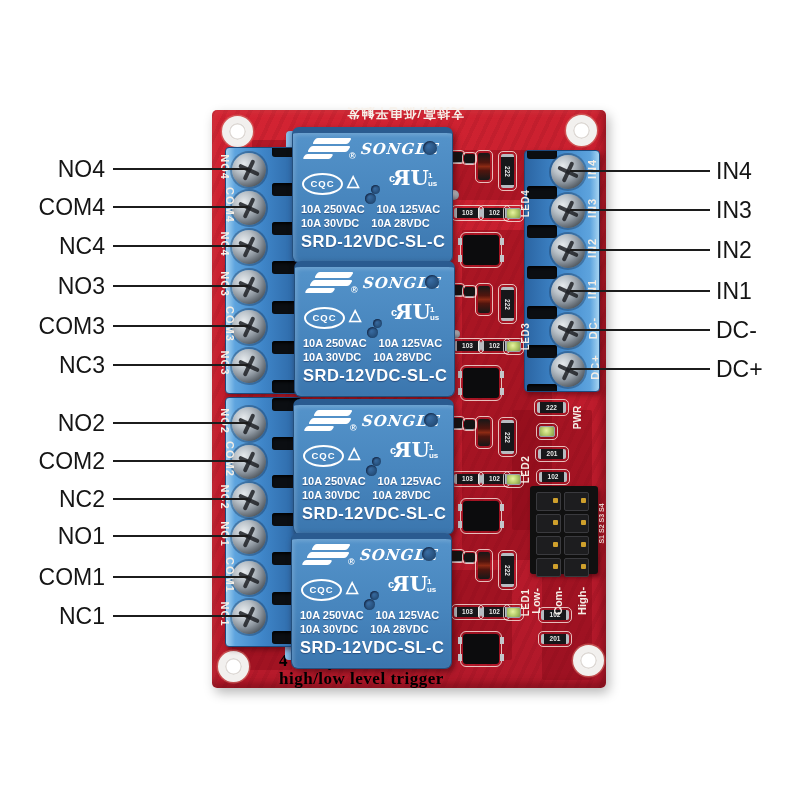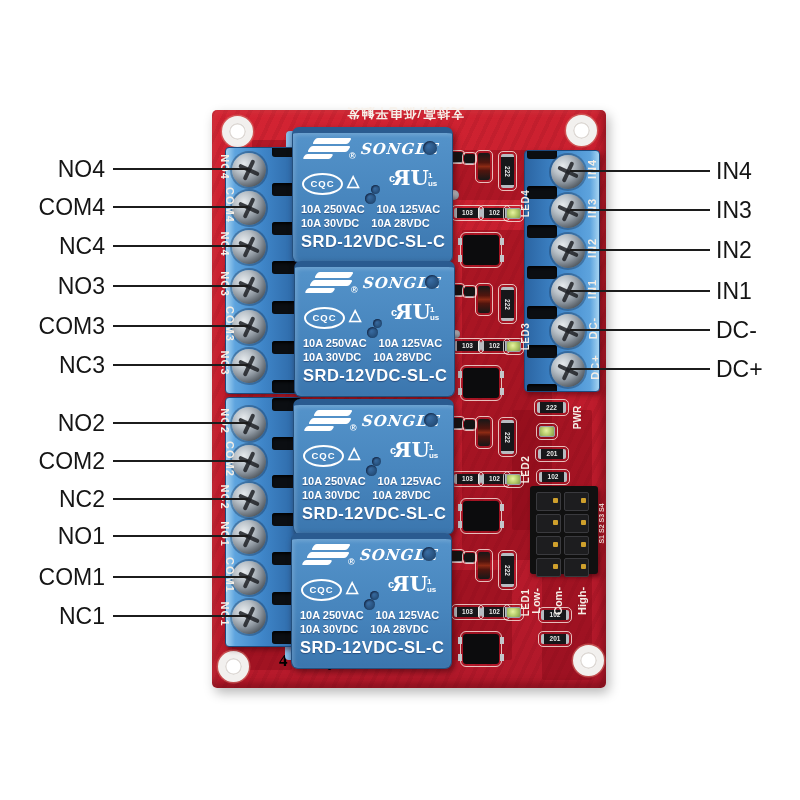--- a/index.html
+++ b/index.html
@@ -108,20 +108,21 @@
       <div class="trace" style="left: 20px; top: 300px; width: 60px; height: 260px;"></div>
       <div class="trace" style="left: 300px; top: 300px; width: 80px; height: 120px;"></div>
       <div class="trace" style="left: 180px; top: 460px; width: 120px; height: 90px;"></div>
       <div class="trace" style="left: 250px; top: 120px; width: 90px; height: 330px;"></div>
       <div class="trace" style="left: 330px; top: 430px; width: 50px; height: 140px;"></div>
     </div>
 
   <span id="silk-top" class="silk">支持高/低电平触发</span>
 
   <span class="silk-bottom" style="top:651px;z-index:3;">4 Relay Module</span>
+  <span class="silk-bottom" style="top:669px;z-index:5;">high/low level trigger</span>
 
   <div id="callouts-left">
       <div class="co-label" style="left: 0px; top: 157px; width: 105px; text-align: right;">NO4</div>
       <div class="co-line" style="left: 113px; top: 168px; width: 135px;"></div>
       <div class="co-label" style="left: 0px; top: 195px; width: 105px; text-align: right;">COM4</div>
       <div class="co-line" style="left: 113px; top: 206px; width: 135px;"></div>
       <div class="co-label" style="left: 0px; top: 234px; width: 105px; text-align: right;">NC4</div>
       <div class="co-line" style="left: 113px; top: 245px; width: 135px;"></div>
       <div class="co-label" style="left: 0px; top: 274px; width: 105px; text-align: right;">NO3</div>
       <div class="co-line" style="left: 113px; top: 285px; width: 135px;"></div>

